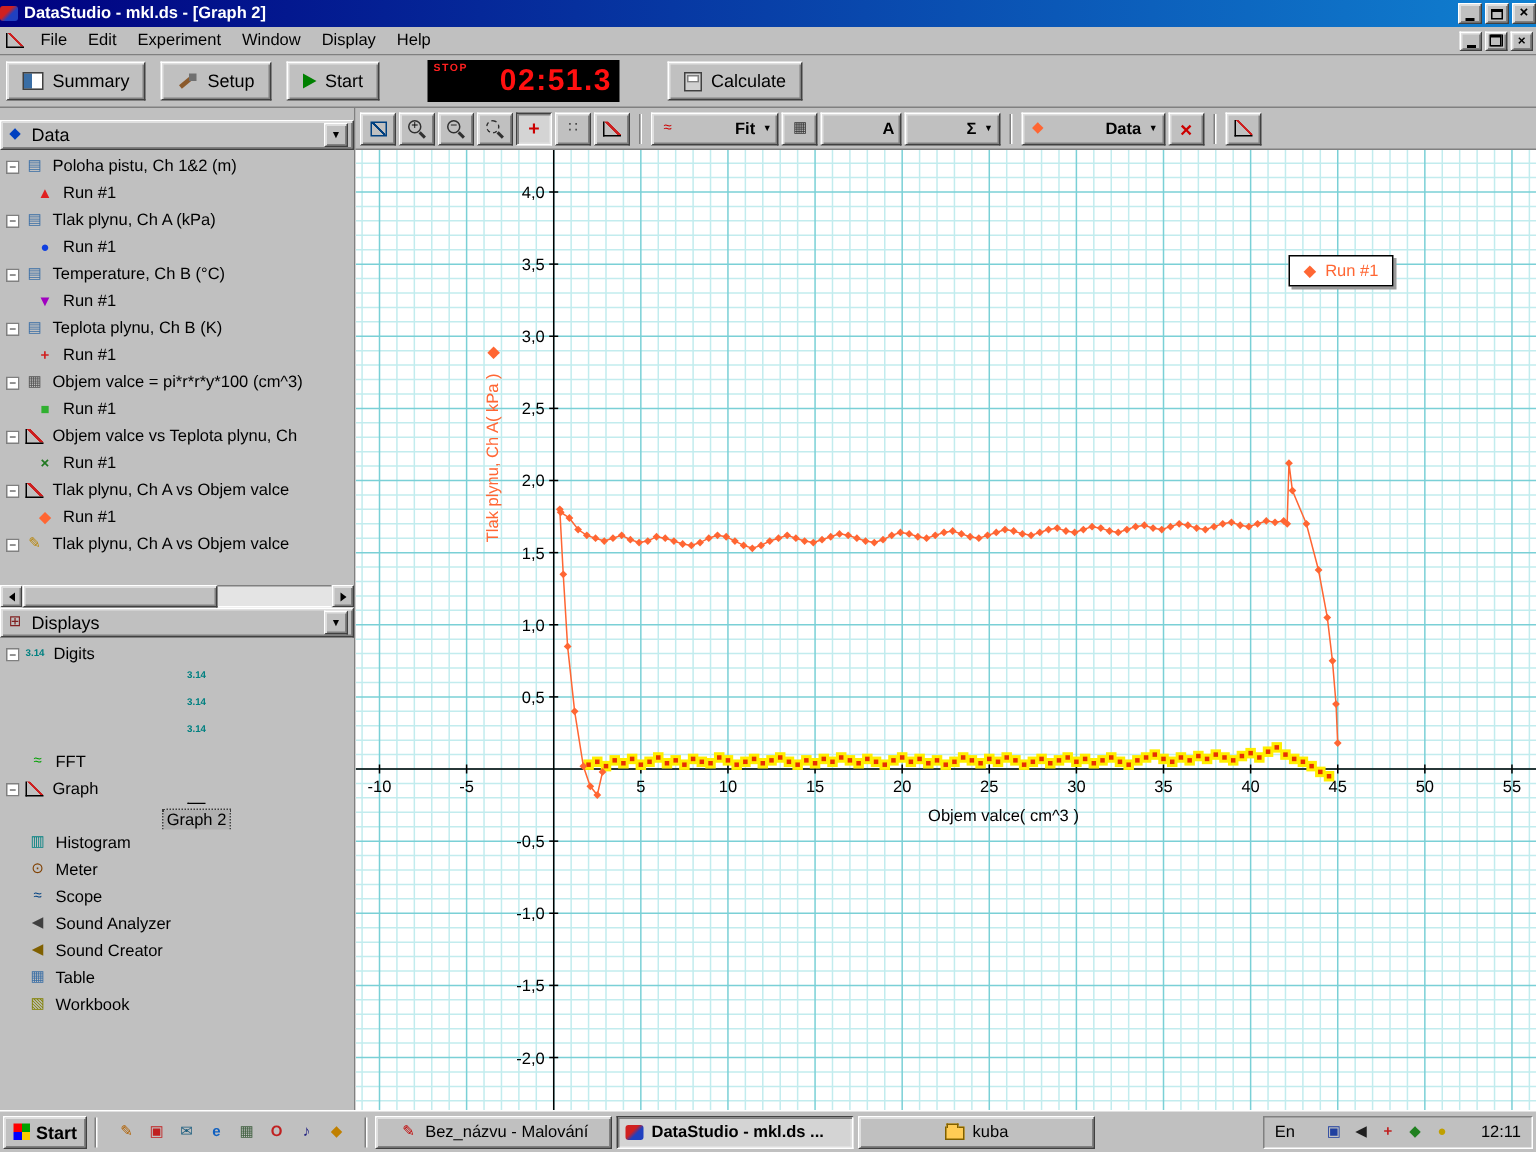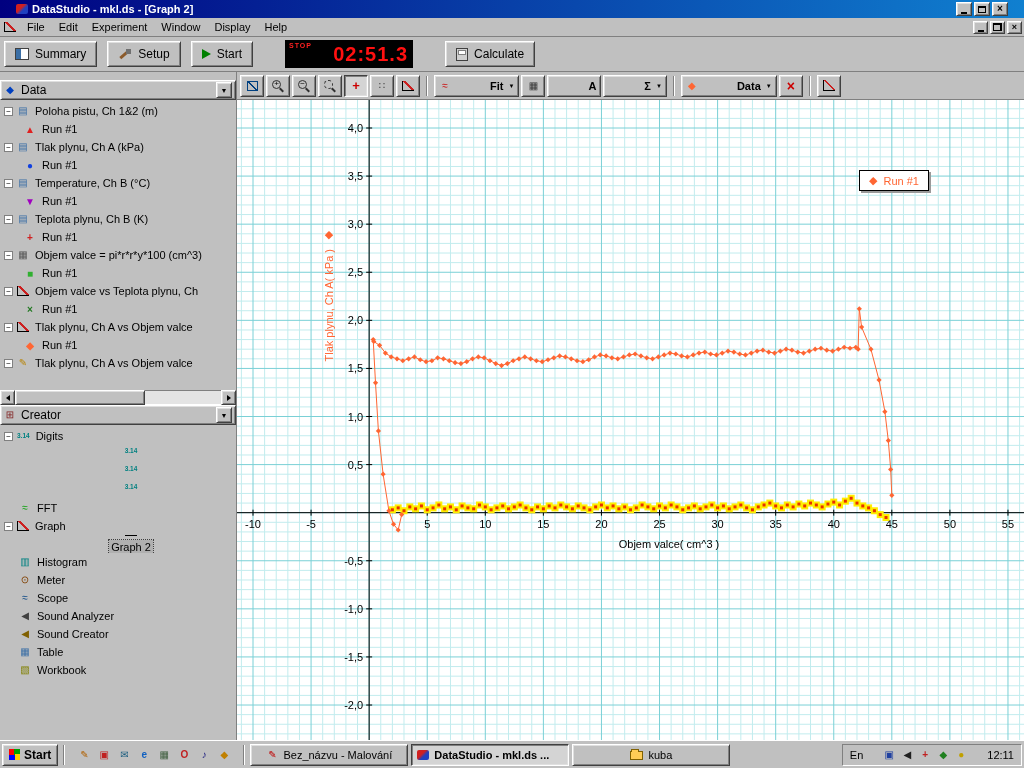--- a/index.html
+++ b/index.html
@@ -15,21 +15,21 @@
   .out { border:1px solid; border-color:#ffffff #404040 #404040 #ffffff;
          box-shadow:inset 1px 1px 0 #dfdfdf, inset -1px -1px 0 #808080; background:#c0c0c0;justify-content:center; }
   .in  { border:1px solid; border-color:#404040 #ffffff #ffffff #404040;
          box-shadow:inset 1px 1px 0 #808080, inset -1px -1px 0 #dfdfdf; background:#d4d4d4; }
 
   
   .app { position:absolute; top:0; left:0; width:1024px; height:740px; background:#c0c0c0; }
 
   .titlebar {
     height:18px; background:linear-gradient(90deg,#000080,#1080d0);
-    display:flex; align-items:center; padding:0 16px; color:#fff; font-weight:bold;
+    display:flex; align-items:center; padding:0 0; color:#fff; font-weight:bold;
   }
   .titlebar .title-text { margin-left:4px; flex:1; white-space:nowrap; overflow:hidden; }
   .winbtns { display:flex; gap:2px; }
   .wbtn { width:16px; height:14px; display:flex; align-items:center; justify-content:center;
           font-weight:bold; font-size:10px; line-height:10px; color:#000; }
   .glyph-min { width:6px; height:2px; background:#000; margin-top:7px; }
   .glyph-max { width:8px; height:7px; border:1px solid #000; border-top:2px solid #000; }
   .glyph-restore { position:relative; width:9px; height:8px; }
   .glyph-restore::before { content:""; position:absolute; top:0; right:0; width:6px; height:5px; border:1px solid #000; border-top-width:2px; }
   .glyph-restore::after  { content:""; position:absolute; bottom:0; left:0; width:6px; height:5px; border:1px solid #000; border-top-width:2px; background:#c0c0c0; }
@@ -302,21 +302,21 @@
             </span>
           <span class="sb-track">
               <span class="sb-thumb out"></span>
             </span>
           <span class="sb-btn out">
               <span class="arr-r"></span>
             </span>
         </div>
         <div class="panel-header out">
           <span class="icon" style="color:#802020">⊞</span>
-          <span class="hdr-label">Creator</span>
+          <span class="hdr-label">Displays</span>
           <span class="hdr-arrow out">▼</span>
         </div>
         <div class="tree" id="displays-tree">
             <div class="row">
               <span class="minus">−</span>
               <span class="icon ic-text" style="color: rgb(0, 128, 128);">3.14</span>
               <span class="lbl">Digits</span>
             </div>
             <div class="row child-row">
               <span class="icon ic-text" style="color: rgb(0, 128, 128);">3.14</span>

